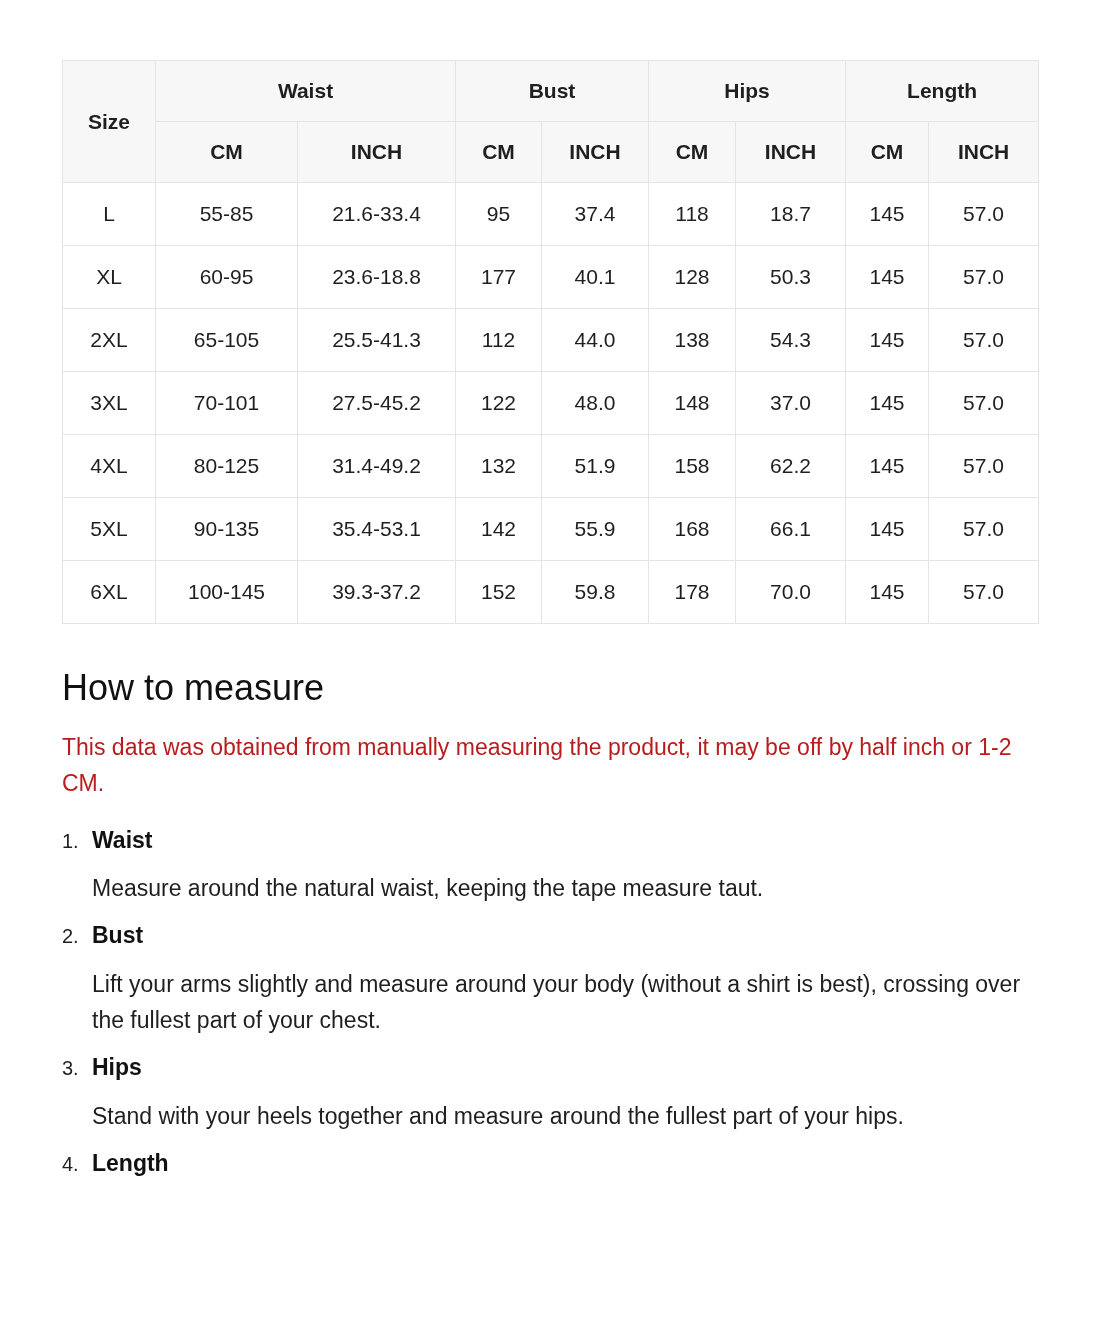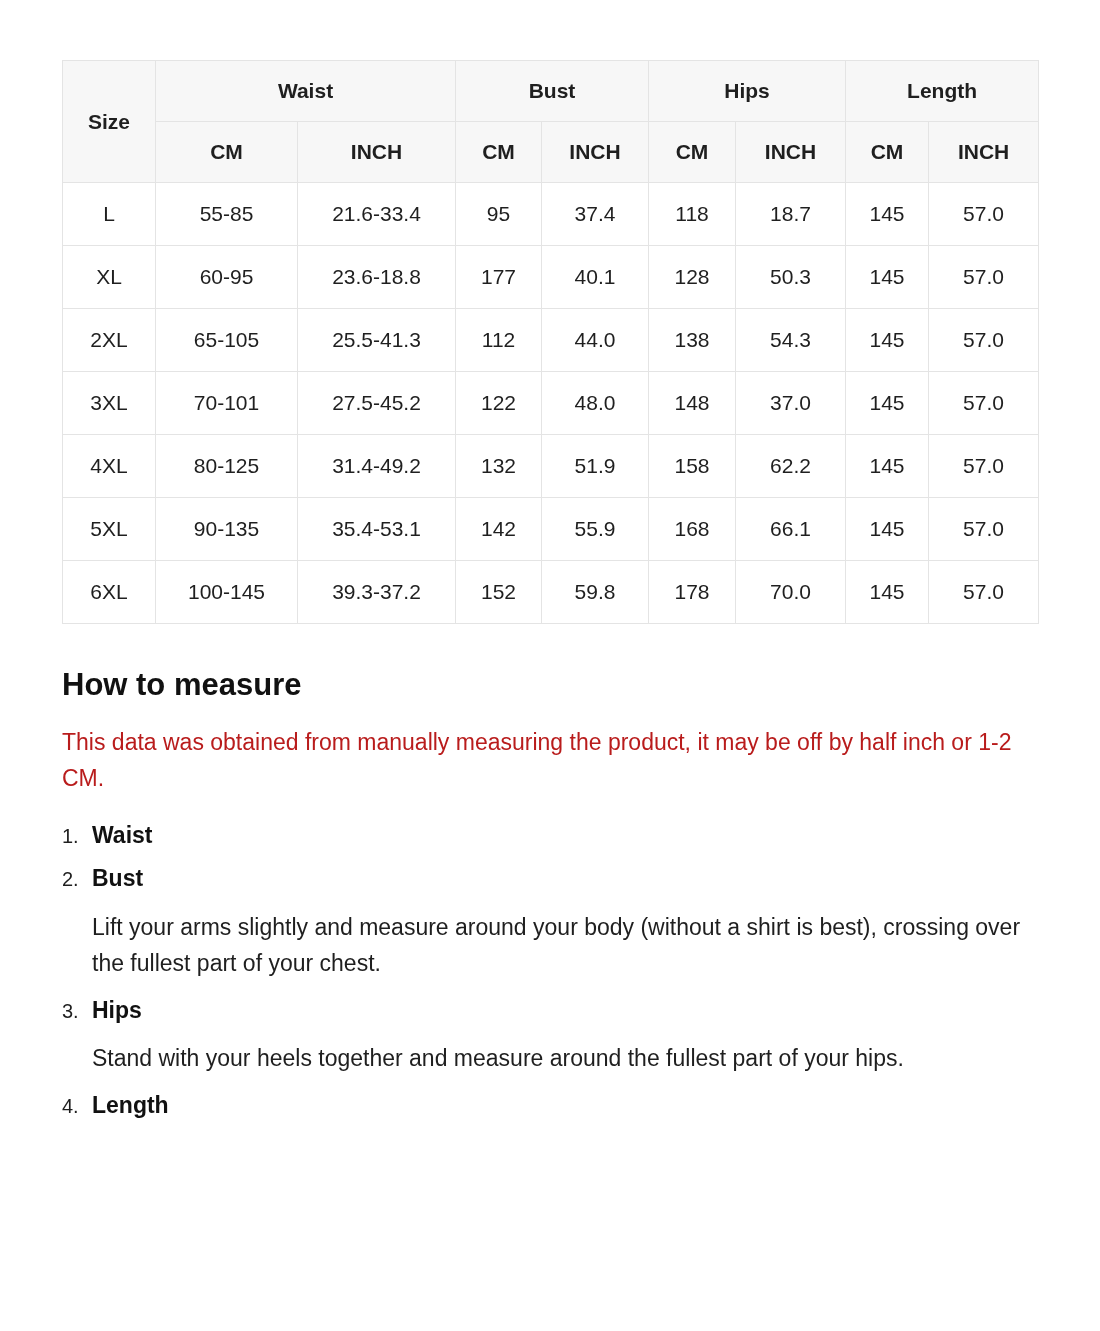--- a/index.html
+++ b/index.html
@@ -40,22 +40,22 @@
   .size-chart tbody td {
     background: #ffffff;
     font-size: 21px;
     font-weight: normal;
     height: 63px;
   }
 
   
   .measure-heading {
     margin: 45px 0 0 0;
-    font-size: 31px;
-    font-weight: bold;
+    font-size: 36px;
+    font-weight: normal;
     line-height: 1.05;
     color: #111111;
   }
   .measure-intro {
     margin: 22px 0 0 0;
     max-width: 980px;
     font-size: 23px;
     line-height: 36px;
     color: #b91c1c;
   }
@@ -209,20 +209,21 @@
   </table>
 
   <section>
     <h2 class="measure-heading">How to measure</h2>
     <p class="measure-intro">This data was obtained from manually measuring the product, it may be off by half inch or 1-2 CM.</p>
 
     <ol class="measure-list">
       <li class="measure-item">
         <span class="item-number">1.</span>
         <p class="item-title">Waist</p>
+        <p class="item-desc">Measure around the natural waist, keeping the tape measure taut.</p>
       </li>
       <li class="measure-item">
         <span class="item-number">2.</span>
         <p class="item-title">Bust</p>
         <p class="item-desc">Lift your arms slightly and measure around your body (without a shirt is best), crossing over the fullest part of your chest.</p>
       </li>
       <li class="measure-item">
         <span class="item-number">3.</span>
         <p class="item-title">Hips</p>
         <p class="item-desc">Stand with your heels together and measure around the fullest part of your hips.</p>

